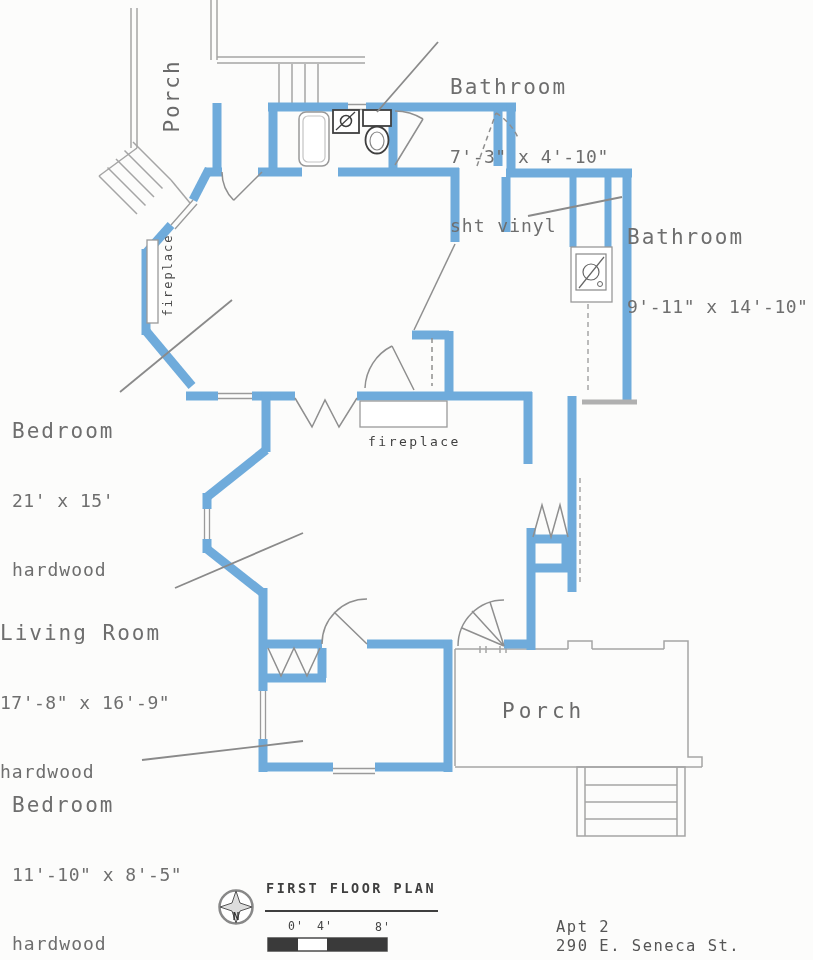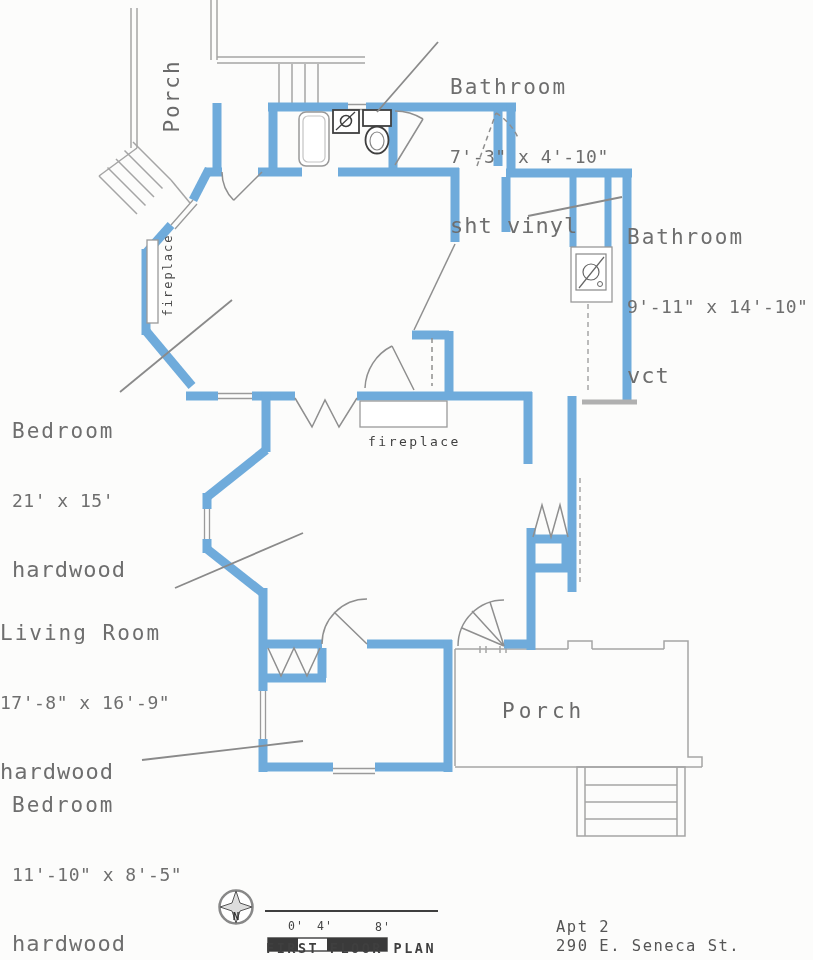--- a/index.html
+++ b/index.html
@@ -6,21 +6,21 @@
   #stage{
     position:relative;width:813px;height:960px;margin:0 auto;
     background:#fcfcfb;overflow:hidden;
     font-family:"DejaVu Sans Mono",monospace;
   }
   #plan-svg{position:absolute;left:0;top:0;}
   
   .rl{position:absolute;color:#6e6e6e;white-space:pre;line-height:23px;}
   .rl .nm{font-size:21px;letter-spacing:2px;}
   .rl .dm{font-size:18px;letter-spacing:0.5px;}
-  .rl .fl{font-size:22px;letter-spacing:1px;}
+  .rl .fl{font-size:18px;letter-spacing:1px;}
   .rot{transform:rotate(-90deg);transform-origin:center center;text-align:center;}
   .porch-lbl{position:absolute;color:#6a6a6a;font-size:21px;letter-spacing:4px;}
   .porch-lbl-v{position:absolute;color:#6a6a6a;font-size:21px;letter-spacing:2px;width:120px;}
   .fp-lbl{position:absolute;color:#3f3f3f;font-size:13px;letter-spacing:2.5px;}
   .fp-lbl-v{position:absolute;color:#4a4a4a;font-size:12px;letter-spacing:2px;width:110px;}
   .title-lbl{position:absolute;color:#3f3f3f;font-size:13.5px;font-weight:bold;letter-spacing:2.5px;}
   .scale-lbl{position:absolute;color:#444;font-size:11.5px;letter-spacing:1px;}
   .addr-lbl{position:absolute;color:#555;font-size:15.5px;letter-spacing:1.5px;white-space:pre;margin-top:12px;}
 </style>
 </head>
@@ -185,21 +185,20 @@
 
   <div class="rl" style="left:450px;top:30px;">
     <div class="nm">Bathroom</div>
     <div class="dm">7'-3" x 4'-10"</div>
     <div class="fl">sht vinyl</div>
   </div>
 
   <div class="rl" style="left:627px;top:180px;">
     <div class="nm">Bathroom</div>
     <div class="dm">9'-11" x 14'-10"</div>
-    <div class="fl">vct</div>
   </div>
 
   <div class="rl" style="left:12px;top:374px;">
     <div class="nm">Bedroom</div>
     <div class="dm">21' x 15'</div>
     <div class="fl">hardwood</div>
   </div>
 
   <div class="rl" style="left:0;top:576px;">
     <div class="nm">Living Room</div>
@@ -214,21 +213,21 @@
   </div>
 
   <div class="porch-lbl-v rot" style="left:112px;top:84px;">Porch</div>
 
   <div class="porch-lbl" style="left:502px;top:699px;">Porch</div>
 
   <div class="fp-lbl-v rot" style="left:113px;top:268px;">fireplace</div>
 
   <div class="fp-lbl" style="left:368px;top:434px;">fireplace</div>
 
-  <div class="title-lbl" style="left:266px;top:940px;">FIRST FLOOR PLAN</div>
+  <div class="title-lbl" style="left:266px;top:880px;">FIRST FLOOR PLAN</div>
 
   <div class="scale-lbl" style="left:288px;top:919px;">0'</div>
   <div class="scale-lbl" style="left:317px;top:919px;">4'</div>
   <div class="scale-lbl" style="left:375px;top:920px;">8'</div>
 
   <div class="addr-lbl" style="left:556px;top:906px;">Apt 2</div>
   <div class="addr-lbl" style="left:556px;top:925px;">290 E. Seneca St.</div>
 
 </div>
 

